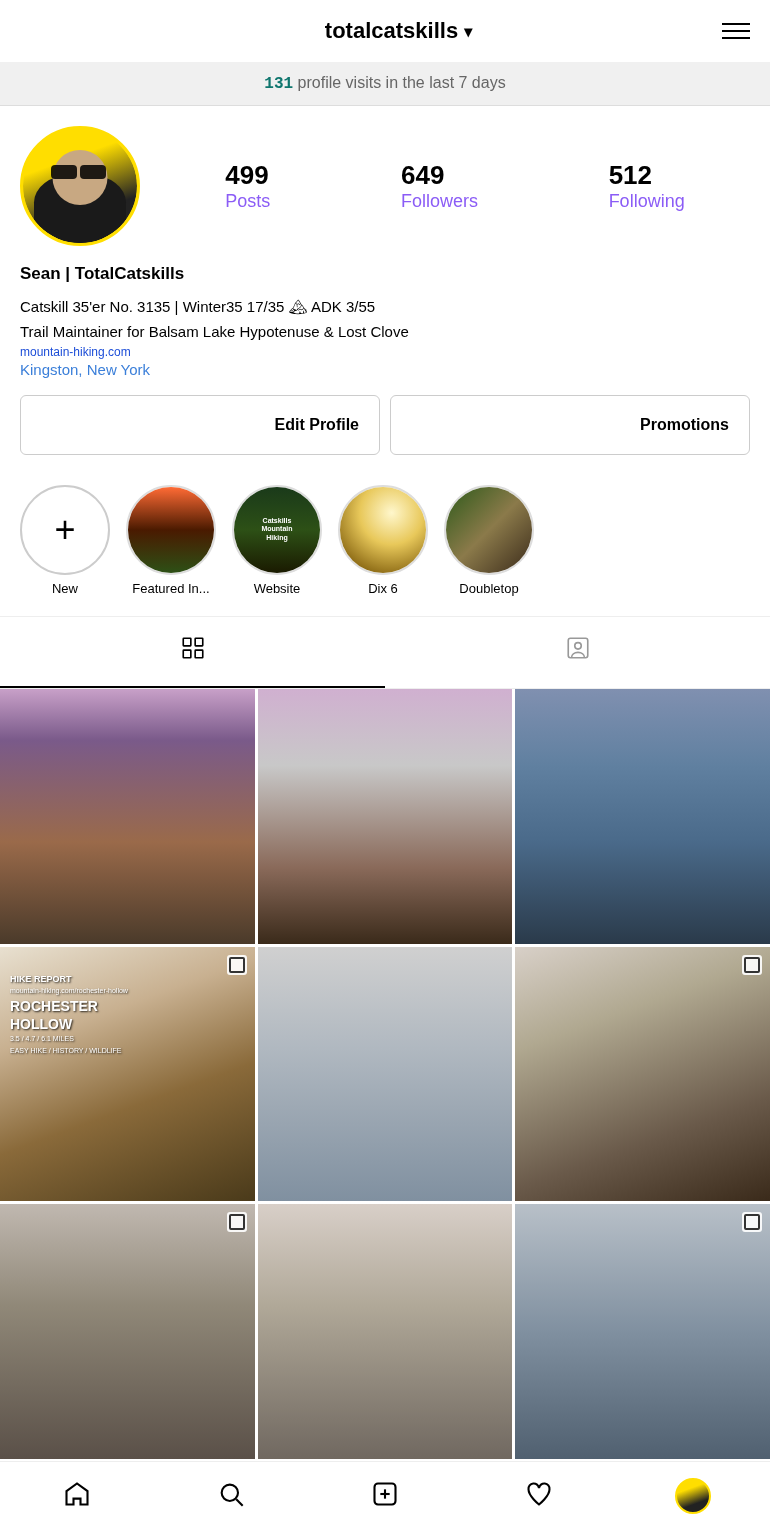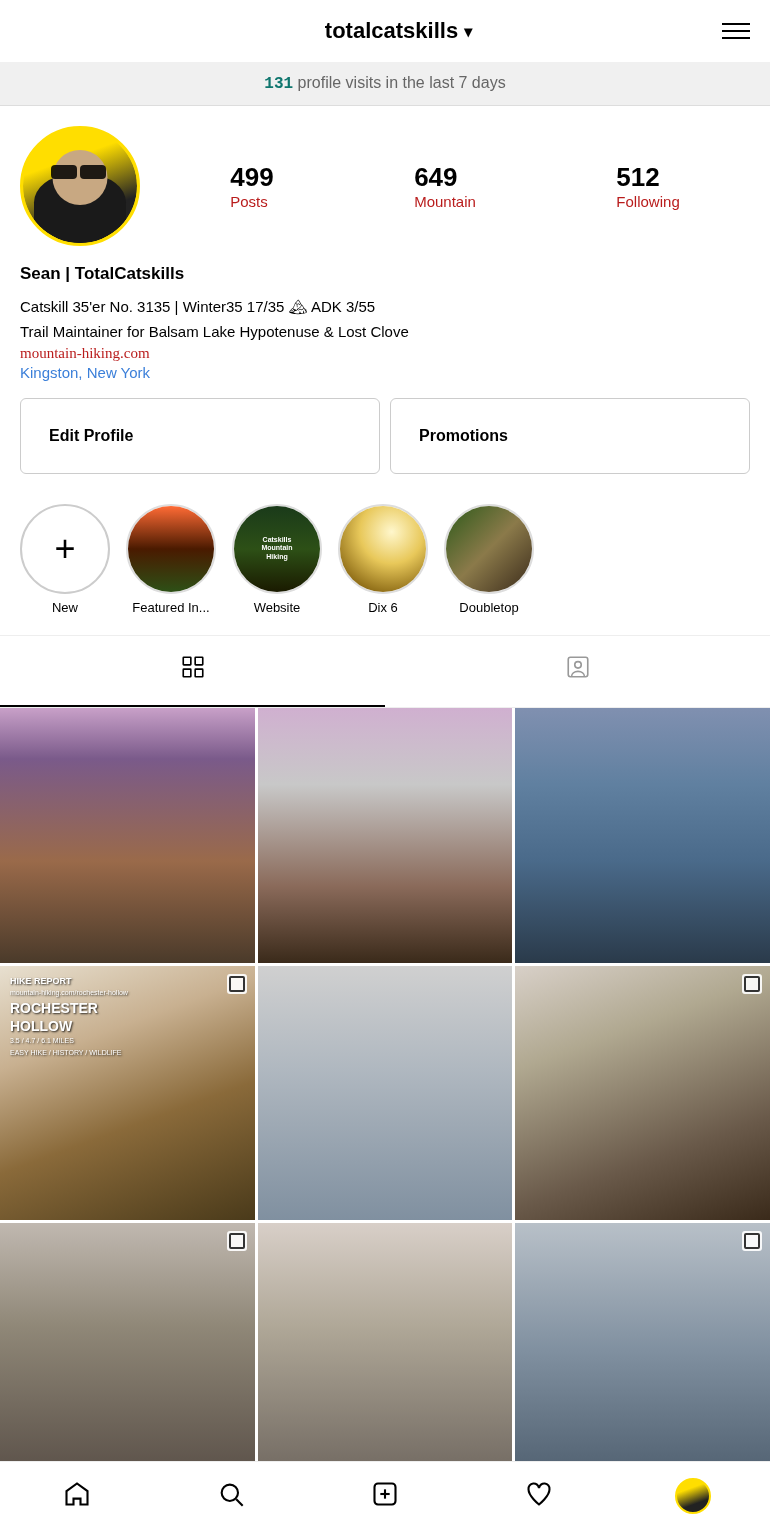--- a/index.html
+++ b/index.html
@@ -142,69 +142,68 @@
     .stat-item {
       text-align: left;
     }
     .stat-num {
       font-size: 26px;
       font-weight: 700;
       color: #000;
       display: block;
     }
     .stat-label {
-      font-size: 15px;
-      color: #b91c1c;
+      font-size: 18px;
+      color: #8b5cf6;
     }
 
     .bio-section {
       margin-bottom: 16px;
     }
     .bio-name {
       font-size: 17px;
       font-weight: 700;
       color: #000;
       margin-bottom: 12px;
     }
     .bio-text {
       font-size: 15px;
       color: #000;
       line-height: 1.5;
       margin-bottom: 2px;
     }
     .bio-link {
-      color: #b91c1c;
-      font-size: 15px;
+      color: #1d4ed8;
+      font-size: 12px;
       text-decoration: none;
       display: block;
       margin-bottom: 2px;
-      font-family: Liberation Serif, serif;
     }
     .bio-location {
       color: #3b7fd9;
       font-size: 15px;
     }
 
     
     .profile-buttons {
       display: flex;
       gap: 10px;
       margin-bottom: 20px;
     }
     .profile-btn {
       flex: 1;
-      padding: 28px;
+      padding: 20px;
       border: 1.5px solid #ccc;
       border-radius: 6px;
       background: #fff;
       font-size: 16px;
       font-weight: 600;
       color: #000;
       cursor: pointer;
-      text-align: left;
+      text-align: right;
     }
 
     
     .stories-row {
       display: flex;
       gap: 16px;
       padding: 0 20px 20px;
       overflow-x: auto;
       background: #fff;
       border-bottom: 1px solid #eee;
@@ -324,21 +323,21 @@
     .photo-3 { background: linear-gradient(180deg, #8090b0 0%, #6080a0 30%, #4a6a8a 60%, #2a3a4a 100%); }
     .photo-4 { background: linear-gradient(160deg, #e8e0d0 0%, #c8b090 30%, #8a6a3a 60%, #4a3a1a 100%); position: relative; }
     .photo-5 { background: linear-gradient(180deg, #d0d0d0 0%, #b0b8c0 40%, #8090a0 100%); }
     .photo-6 { background: linear-gradient(160deg, #d8d0c8 0%, #b0a890 30%, #6a5a4a 70%, #3a2a1a 100%); }
     .photo-7 { background: linear-gradient(180deg, #c0b8b0 0%, #908878 40%, #5a5048 100%); }
     .photo-8 { background: linear-gradient(180deg, #d8cfc8 0%, #b0a898 40%, #706860 100%); }
     .photo-9 { background: linear-gradient(180deg, #b8c0c8 0%, #8090a0 50%, #506070 100%); }
 
     .photo-overlay-text {
       position: absolute;
-      top: 10px;
+      top: 27px;
       left: 10px;
       color: #fff;
       font-size: 9px;
       font-weight: 700;
       line-height: 1.3;
       text-shadow: 1px 1px 2px rgba(0,0,0,0.8);
     }
 
     .multi-icon {
       position: absolute;
@@ -452,21 +451,21 @@
       </div>
     </div>
 
     <div class="stats-row">
       <div class="stat-item">
         <span class="stat-num">499</span>
         <span class="stat-label">Posts</span>
       </div>
       <div class="stat-item">
         <span class="stat-num">649</span>
-        <span class="stat-label">Mountain</span>
+        <span class="stat-label">Followers</span>
       </div>
       <div class="stat-item">
         <span class="stat-num">512</span>
         <span class="stat-label">Following</span>
       </div>
     </div>
   </div>
 
   <div class="bio-section">
     <div class="bio-name">Sean | TotalCatskills</div>

